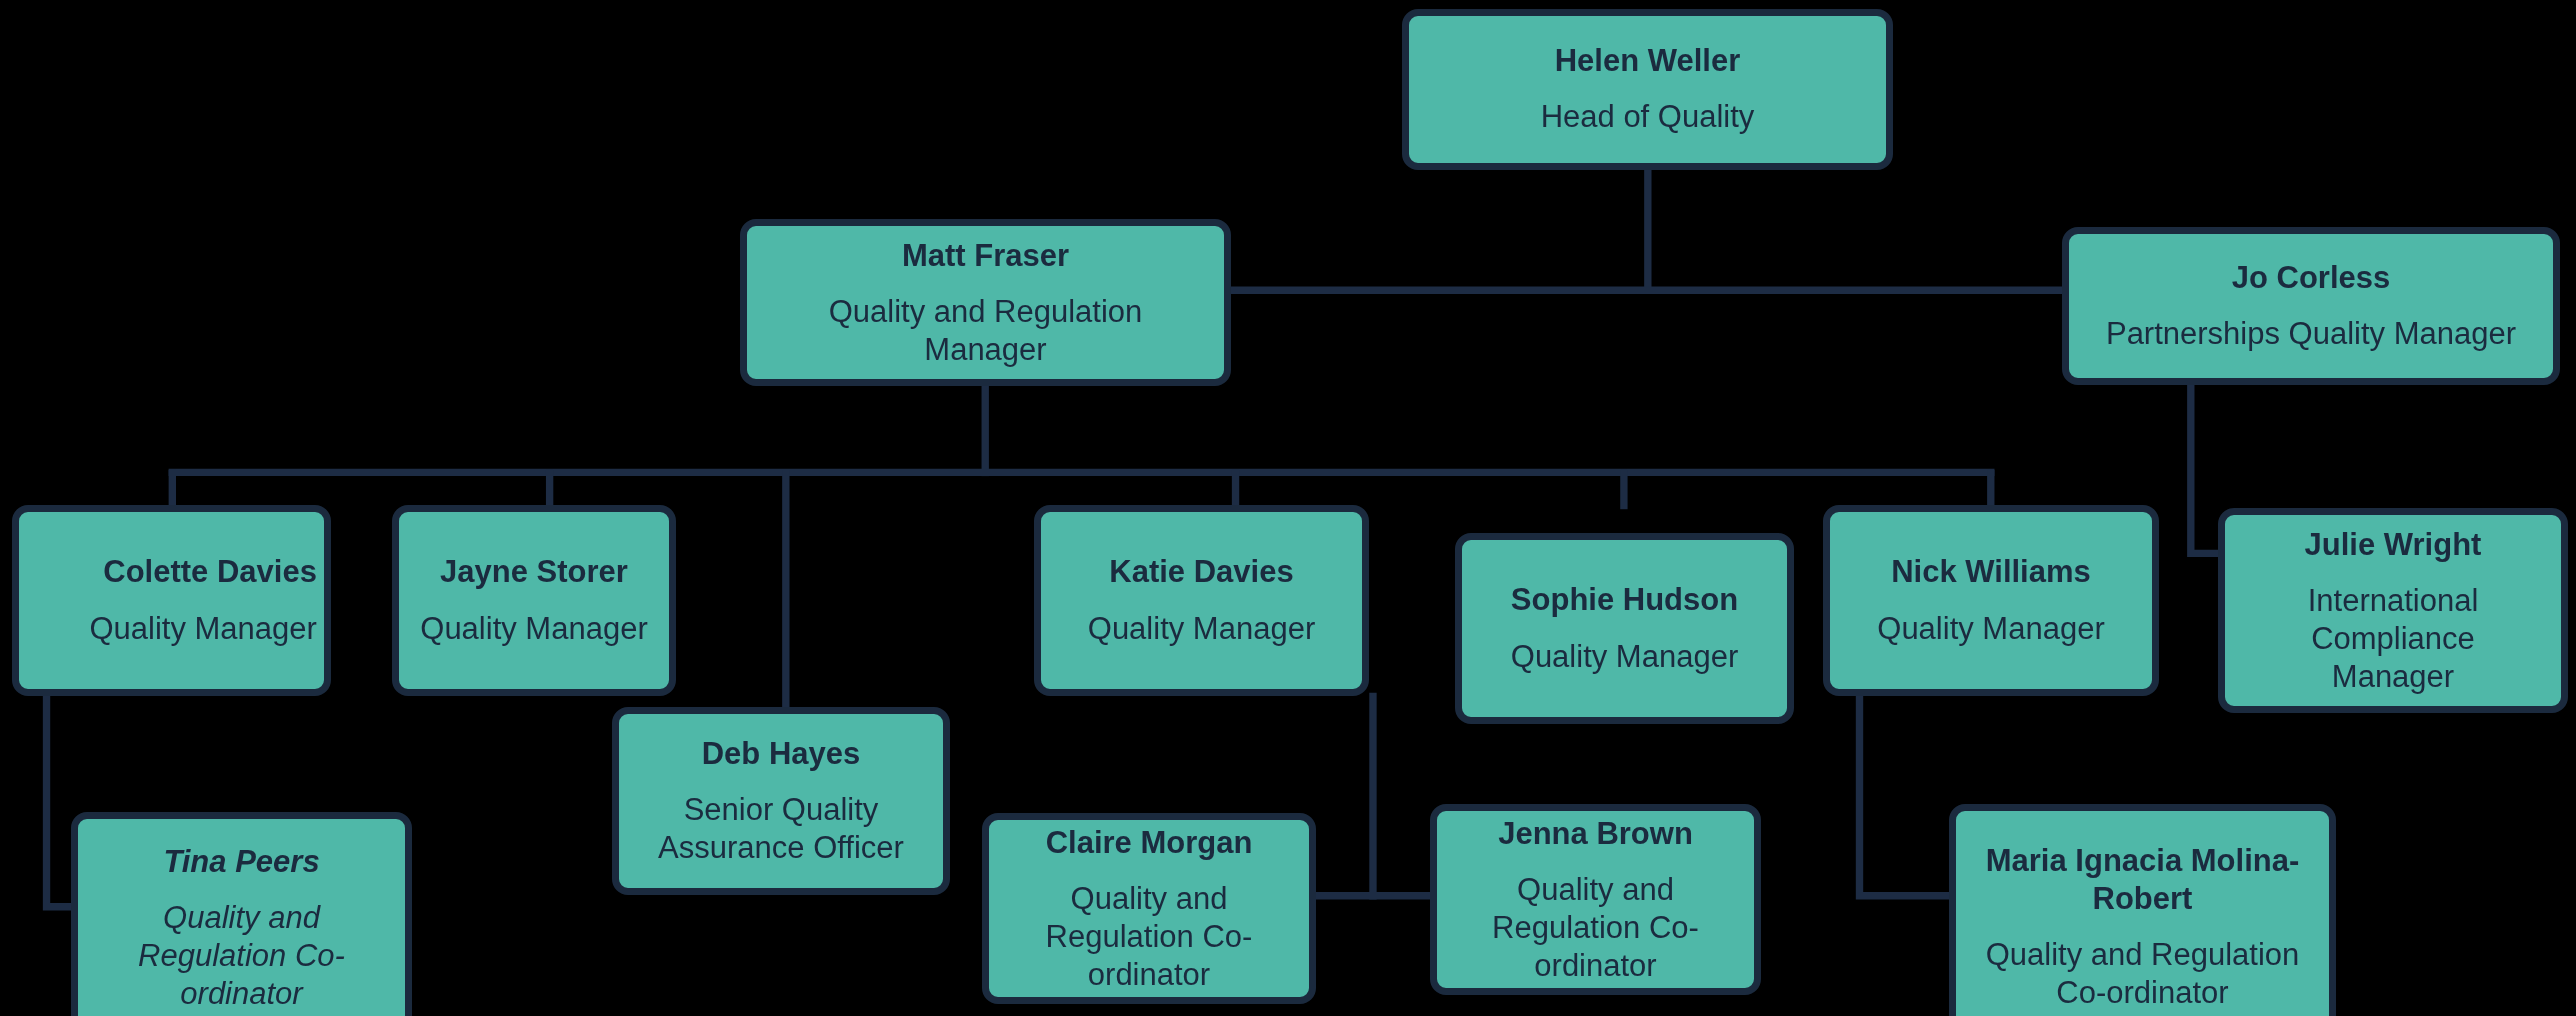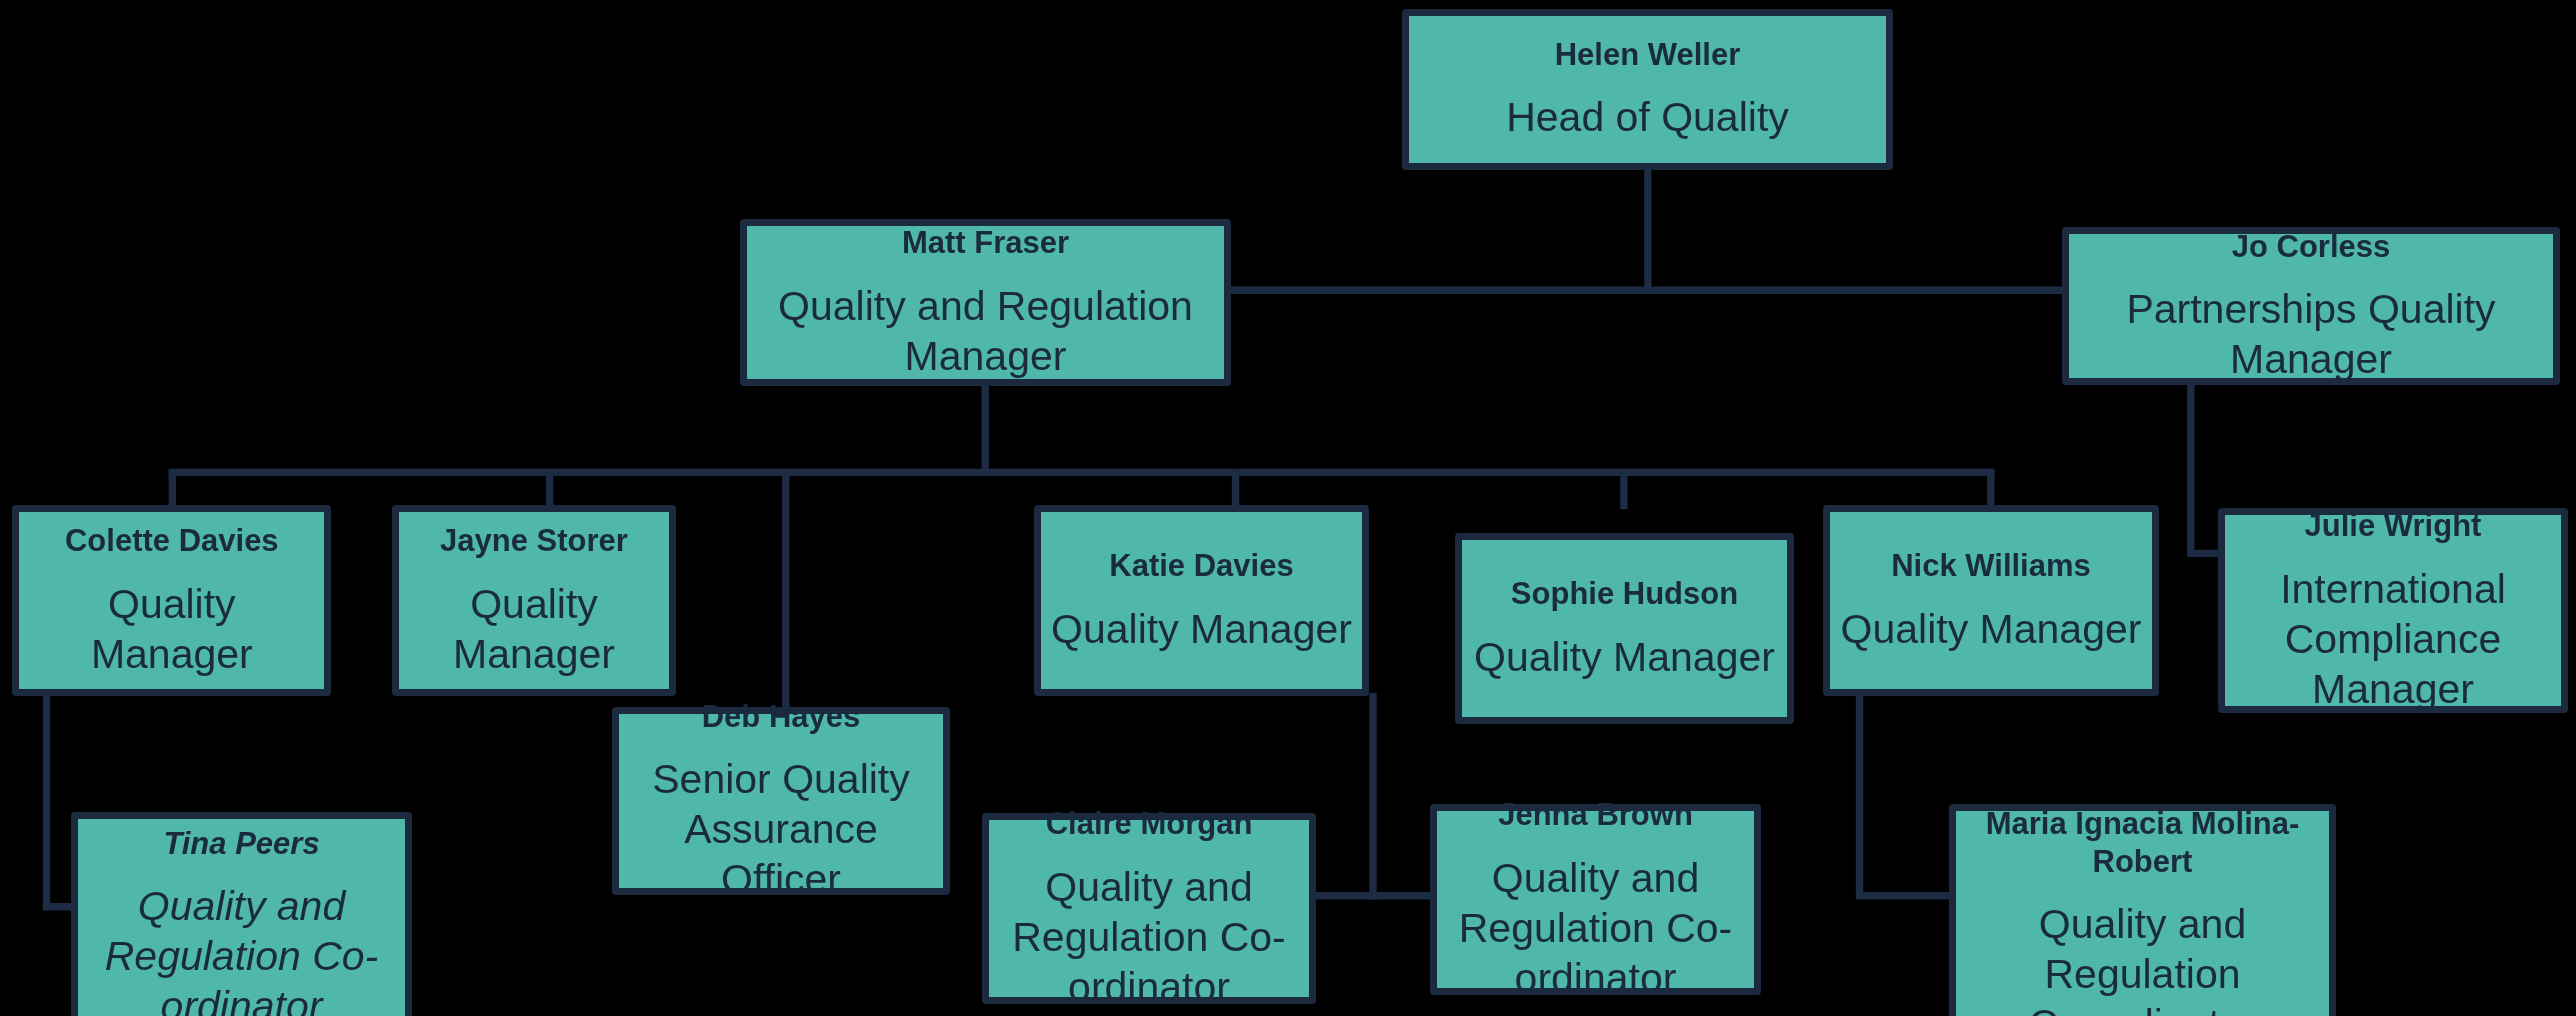--- a/index.html
+++ b/index.html
@@ -9,36 +9,36 @@
     background:#000;
     font-family:"Liberation Sans", sans-serif;
     overflow:hidden;
   }
   #wires{position:absolute;left:0;top:0;width:2576px;height:1016px;}
   .node{
     position:absolute;
     box-sizing:border-box;
     background:#4FB8A8;
     border:7.4px solid #1B2A3E;
-    border-radius:4px;
+    border-radius:16px;
     display:flex;
     flex-direction:column;
     align-items:center;
     justify-content:center;
     text-align:center;
     padding:6.1px 7.4px;
   }
   .person-name{
     font-weight:bold;
     font-size:31px;
     line-height:1.22;
     color:#1B2B3F;
   }
   .person-title{
-    font-size:41px;
+    font-size:31px;
     line-height:1.22;
     margin-top:18.4px;
     color:#1B2B3F;
     white-space:pre-line;
   }
 </style>
 </head>
 <body>
 
 <div id="canvas">
@@ -65,21 +65,21 @@
   </div>
     <div class="node" style="left: 740px; top: 219px; width: 491px; height: 167px;">
     <div class="person-name">Matt Fraser</div>
     <div class="person-title">Quality and Regulation
 Manager</div>
   </div>
     <div class="node" style="left: 2062px; top: 227px; width: 498px; height: 158px;">
     <div class="person-name">Jo Corless</div>
     <div class="person-title">Partnerships Quality Manager</div>
   </div>
-    <div class="node" style="left: 12.3px; top: 505px; width: 319px; height: 191px;">
+    <div class="node" style="left: 12.3px; top: 505px; width: 319px; height: 191px; align-items: flex-end;">
     <div class="person-name">Colette Davies</div>
     <div class="person-title">Quality Manager</div>
   </div>
     <div class="node" style="left: 384px; top: 505px; width: 284px; height: 191px; margin-left: 8px;">
     <div class="person-name">Jayne Storer</div>
     <div class="person-title">Quality Manager</div>
   </div>
     <div class="node" style="left: 612px; top: 707px; width: 338px; height: 188px;">
     <div class="person-name">Deb Hayes</div>
     <div class="person-title">Senior Quality

